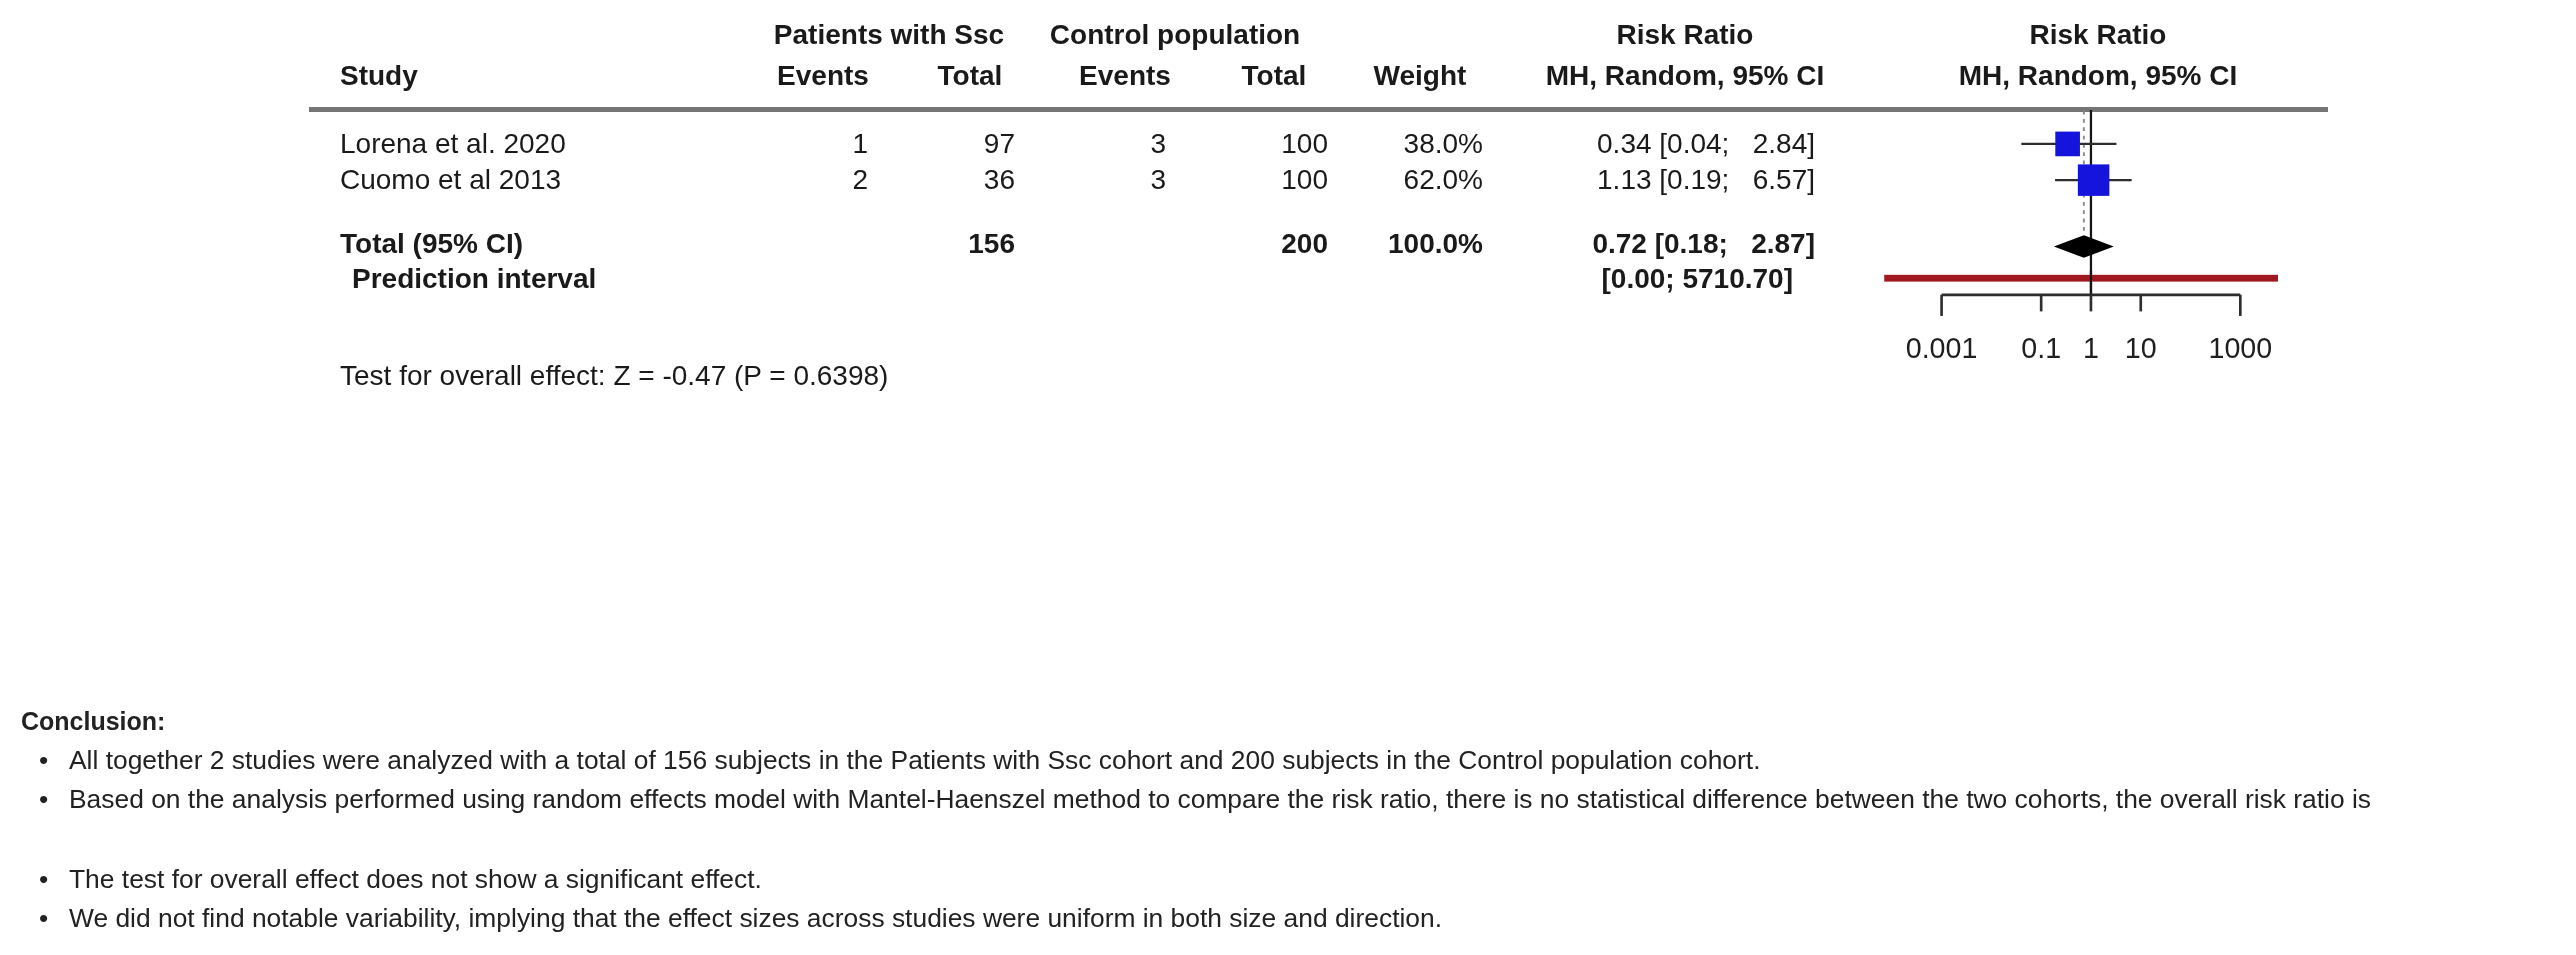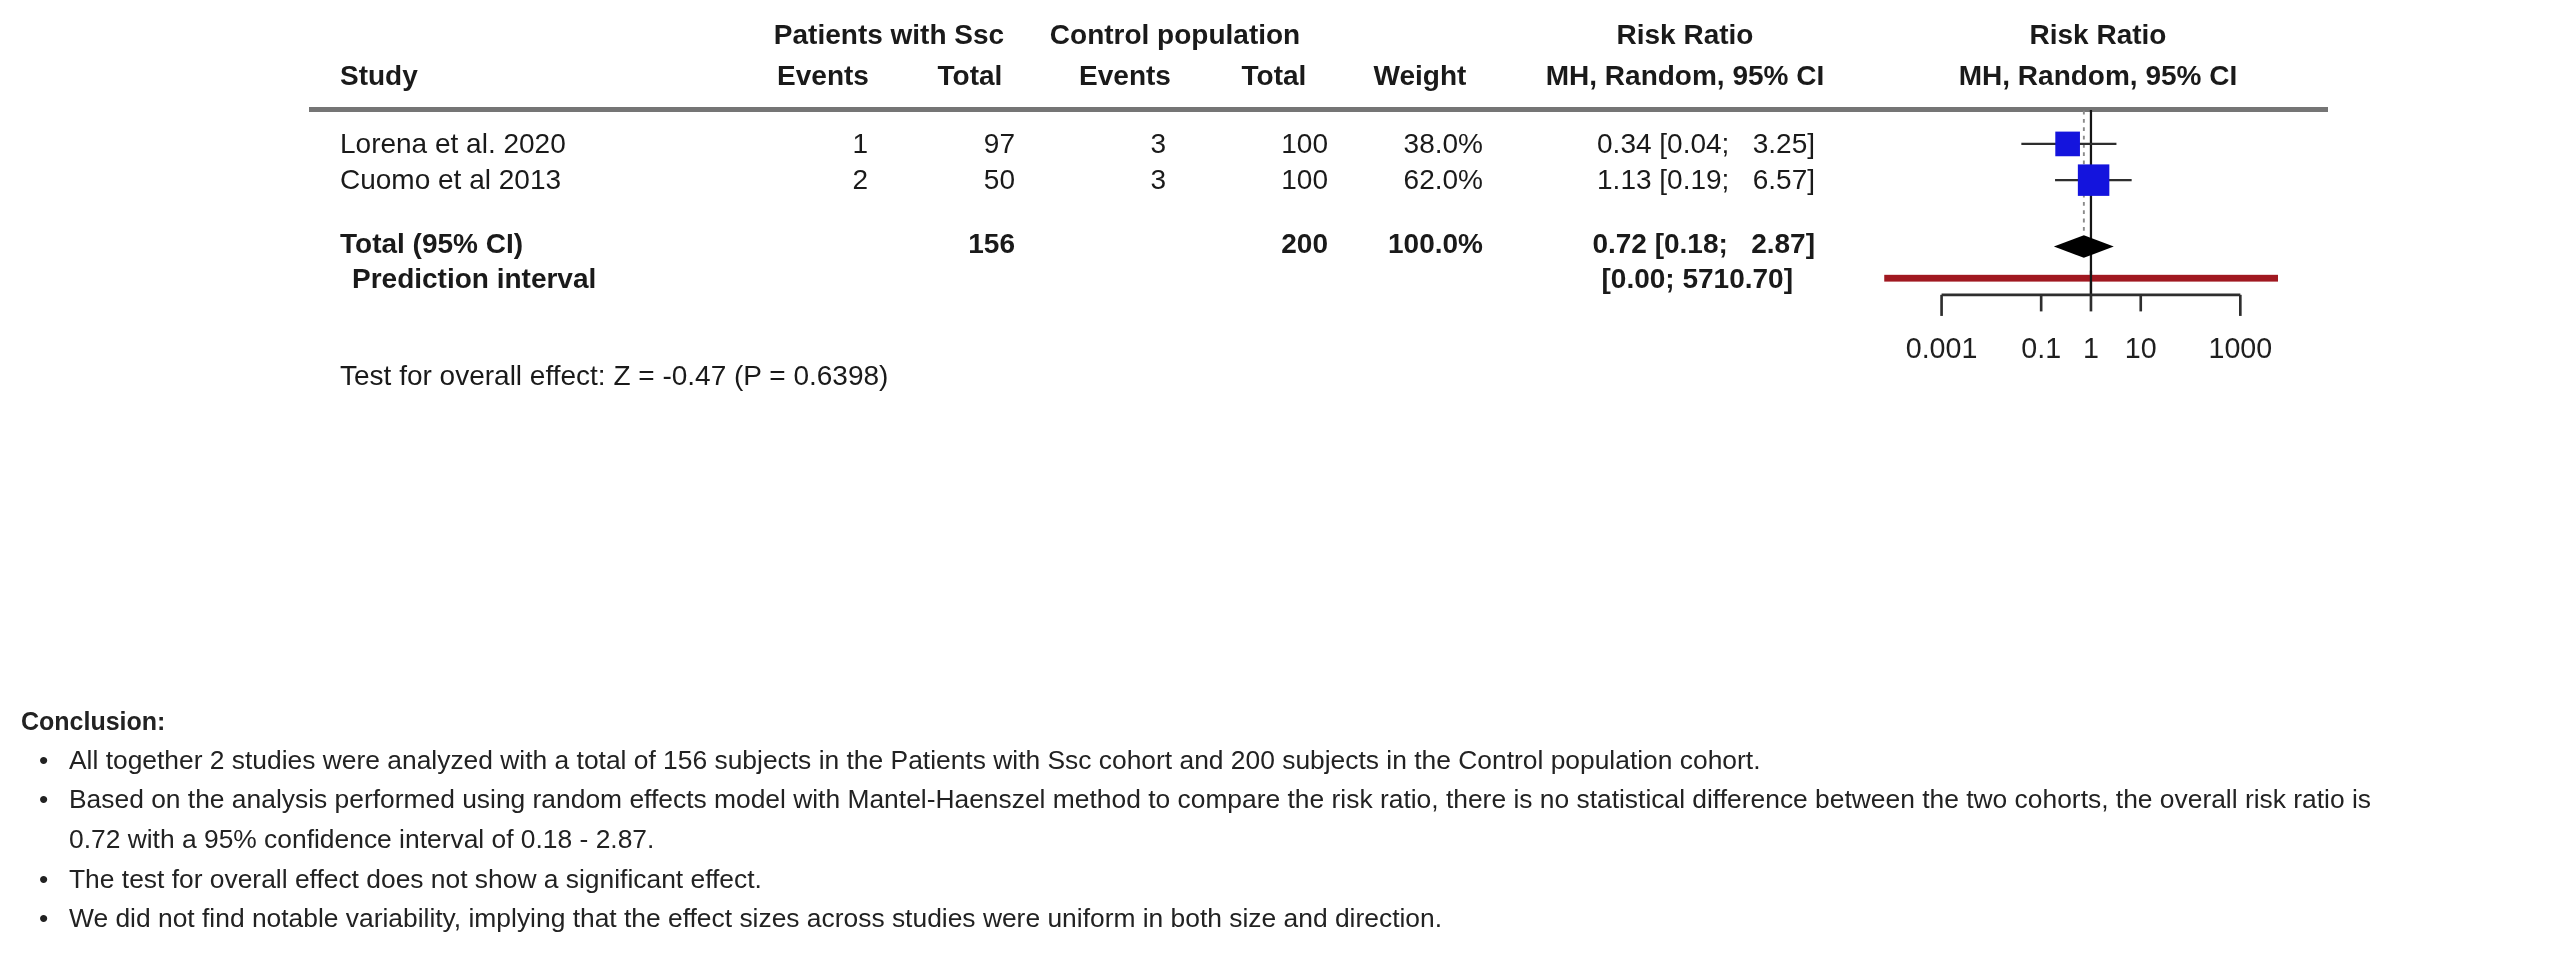--- a/index.html
+++ b/index.html
@@ -35,25 +35,25 @@
   <div class="t b ctr" style="left:2098px;top:58px;">MH, Random, 95% CI</div>
 
   <div class="rule" style="left:309px;top:107px;width:2019px;height:4.5px;"></div>
 
   <div class="t" style="left:340px;top:126px;">Lorena et al. 2020</div>
   <div class="t r" style="left:868px;top:126px;">1</div>
   <div class="t r" style="left:1015px;top:126px;">97</div>
   <div class="t r" style="left:1166px;top:126px;">3</div>
   <div class="t r" style="left:1328px;top:126px;">100</div>
   <div class="t r" style="left:1483px;top:126px;">38.0%</div>
-  <div class="t r" style="left:1815px;top:126px;">0.34 [0.04;   3.25]</div>
+  <div class="t r" style="left:1815px;top:126px;">0.34 [0.04;   2.84]</div>
 
   <div class="t" style="left:340px;top:162px;">Cuomo et al 2013</div>
   <div class="t r" style="left:868px;top:162px;">2</div>
-  <div class="t r" style="left:1015px;top:162px;">50</div>
+  <div class="t r" style="left:1015px;top:162px;">36</div>
   <div class="t r" style="left:1166px;top:162px;">3</div>
   <div class="t r" style="left:1328px;top:162px;">100</div>
   <div class="t r" style="left:1483px;top:162px;">62.0%</div>
   <div class="t r" style="left:1815px;top:162px;">1.13 [0.19;   6.57]</div>
 
   <div class="t b" style="left:340px;top:226px;">Total (95% CI)</div>
   <div class="t b r" style="left:1015px;top:226px;">156</div>
   <div class="t b r" style="left:1328px;top:226px;">200</div>
   <div class="t b r" style="left:1483px;top:226px;">100.0%</div>
   <div class="t b r" style="left:1815px;top:226px;">0.72 [0.18;   2.87]</div>
@@ -86,21 +86,20 @@
       <text x="528" y="334" text-anchor="middle" font-size="38" fill="#1f1f1f">1000</text>
     </svg>
 
   <div class="c-txt b" style="left:21px;top:705px;font-size:25px;">Conclusion:</div>
 
   <div class="c-txt" style="left:39px;top:744px;">•</div>
   <div class="c-txt" style="left:69px;top:744px;">All together 2 studies were analyzed with a total of 156 subjects in the Patients with Ssc cohort and 200 subjects in the Control population cohort.</div>
 
   <div class="c-txt" style="left:39px;top:783px;">•</div>
   <div class="c-txt" style="left:69px;top:783px;">Based on the analysis performed using random effects model with Mantel-Haenszel method to compare the risk ratio, there is no statistical difference between the two cohorts, the overall risk ratio is</div>
-  <div class="c-txt" style="left:69px;top:823px;">0.72 with a 95% confidence interval of 0.18 - 2.87.</div>
 
   <div class="c-txt" style="left:39px;top:863px;">•</div>
   <div class="c-txt" style="left:69px;top:863px;">The test for overall effect does not show a significant effect.</div>
 
   <div class="c-txt" style="left:39px;top:902px;">•</div>
   <div class="c-txt" style="left:69px;top:902px;">We did not find notable variability, implying that the effect sizes across studies were uniform in both size and direction.</div>
 
 </div>
 
 

